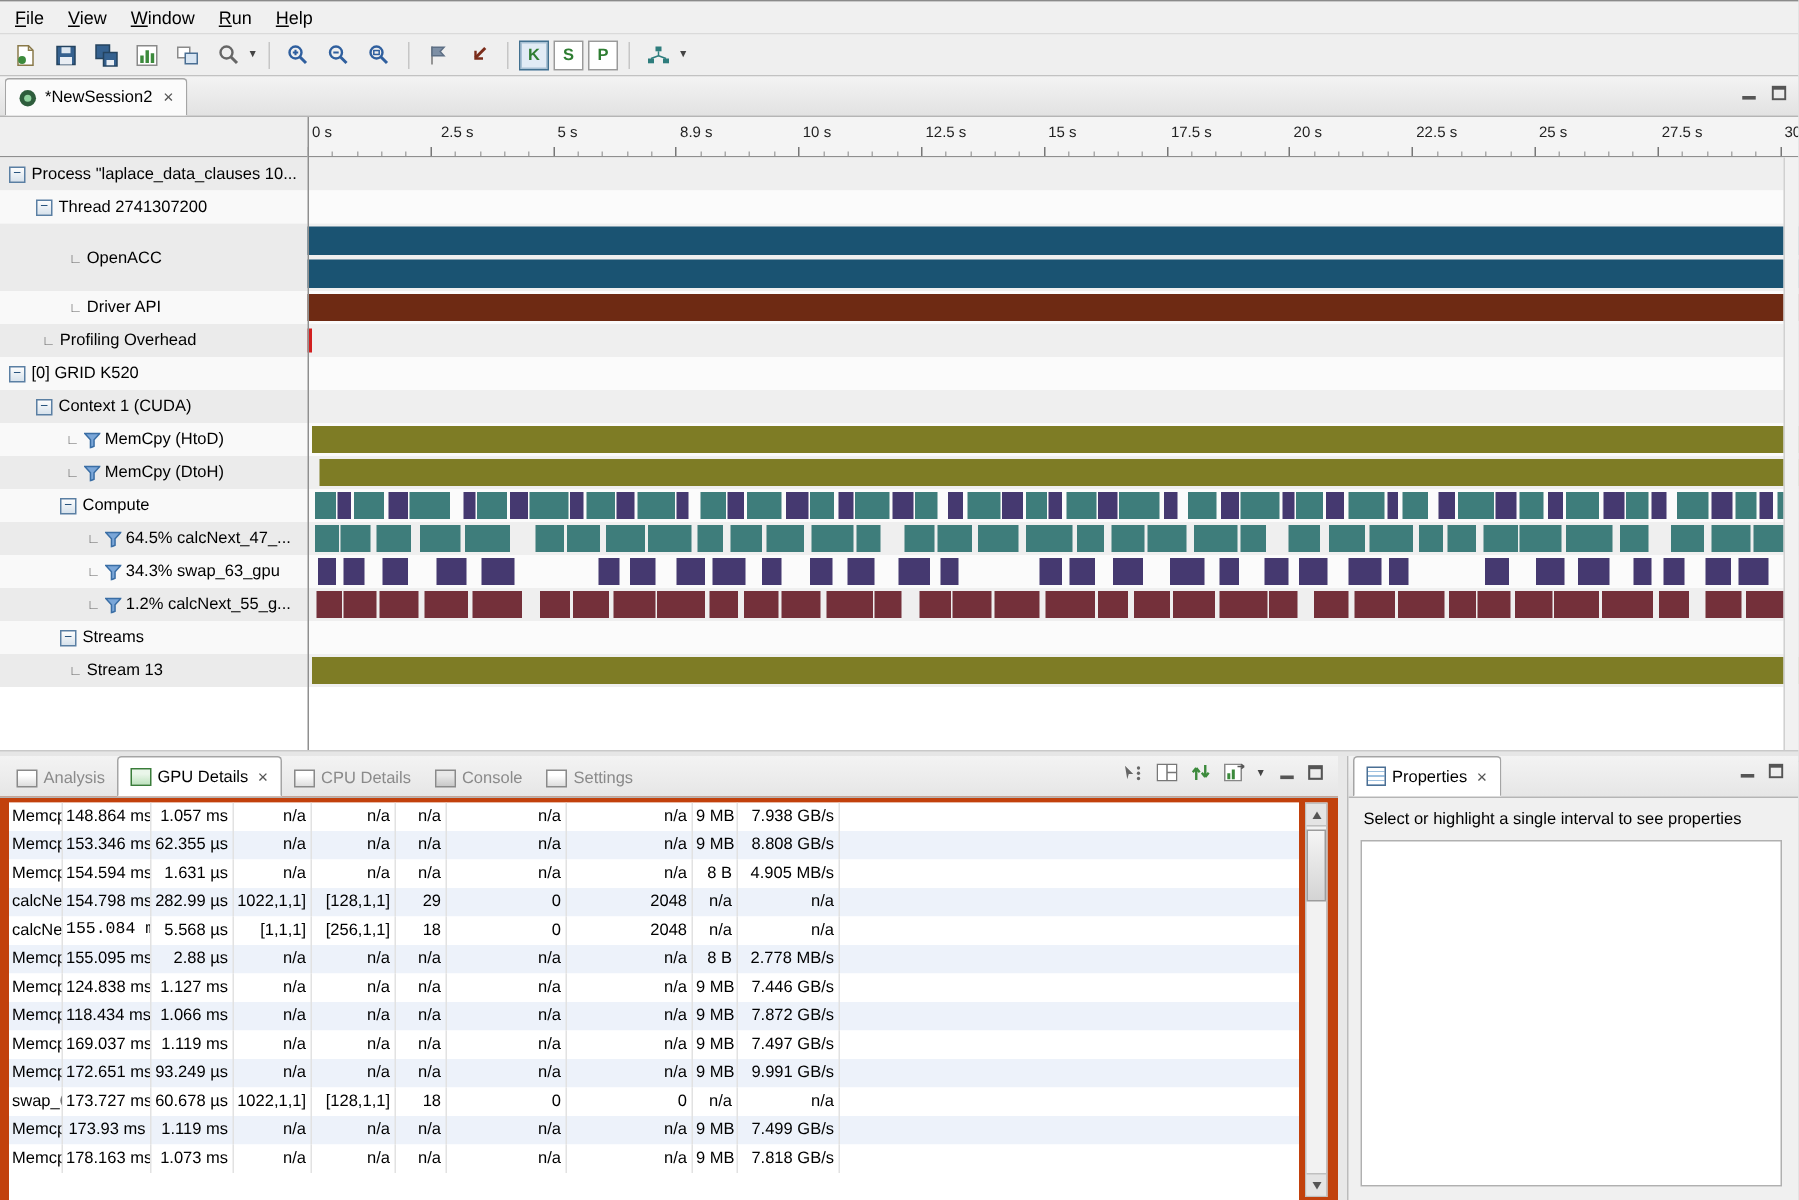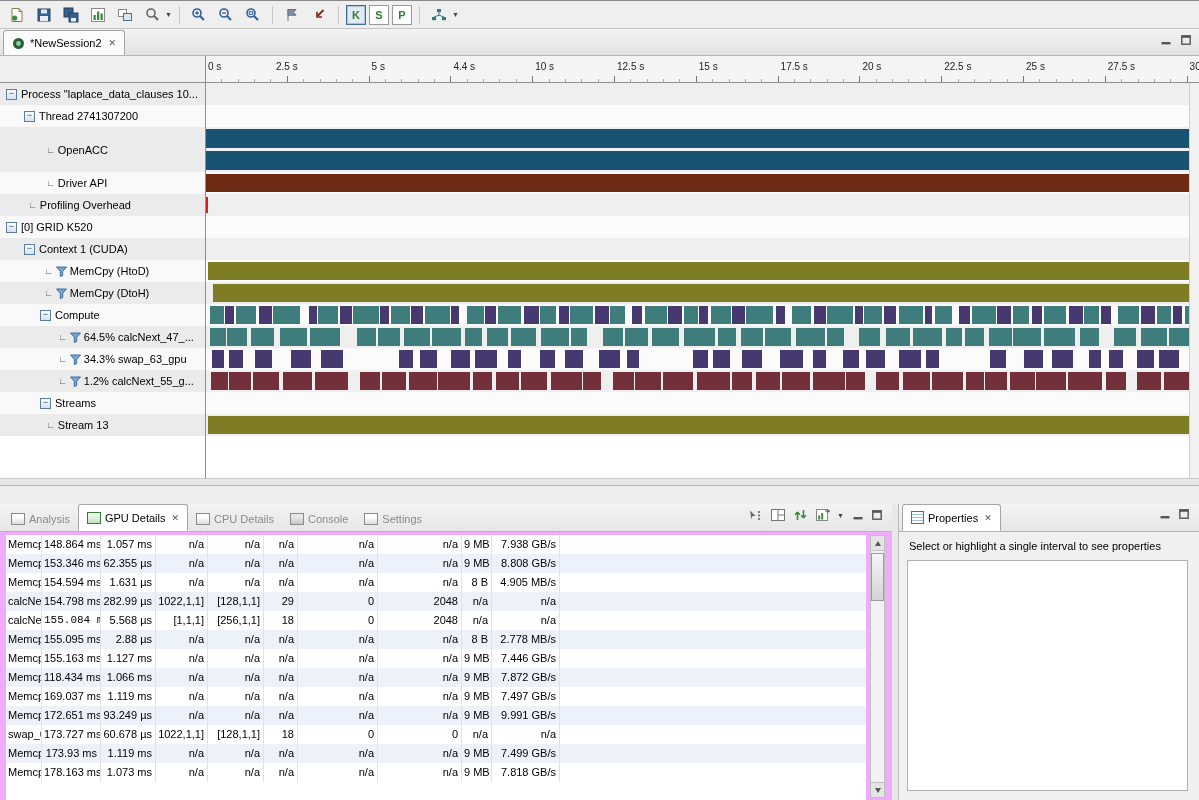--- a/index.html
+++ b/index.html
@@ -41,21 +41,21 @@
   .expander{width:9px;height:9px;flex:none;border:1px solid #5a7fa3;background:linear-gradient(#fdfdfd,#d7e2ec);
             color:#1f4c78;font-size:9px;line-height:7px;text-align:center;margin-right:4px;}
   .connector{color:#666;font-size:9px;margin-right:3px;flex:none;}
   .funnel{display:inline-flex;margin-right:3px;flex:none;}
   .tlabel{font-size:11px;overflow:hidden;}
   .bar{position:absolute;}
   
   .sash{height:6px;background:#e6e6e6;border-top:1px solid #c9c9c9;border-bottom:1px solid #b5b5b5;}
   
   .bottom{position:absolute;left:0;top:503px;width:1199px;height:297px;display:flex;}
-  .details{width:892px;flex:none;position:relative;background:#f0abfc;overflow:hidden;}
+  .details{width:892px;flex:none;position:relative;background:#c2410c;overflow:hidden;}
   .bsash{width:6px;flex:none;background:#e8e8e8;}
   .props{flex:1;position:relative;background:#f0f0f0;border-left:1px solid #bbb;overflow:hidden;}
   .btabs{height:27px;background:linear-gradient(#f3f3f3,#e6e6e6);border-bottom:1px solid #b5b5b5;display:flex;align-items:flex-end;padding-left:3px;position:relative;}
   .btab{height:25px;display:flex;align-items:center;gap:4px;padding:0 8px;color:#8a8a8a;font-size:11px;}
   .btab.active{background:#fff;border:1px solid #a5a5a5;border-bottom:1px solid #fff;border-radius:3px 3px 0 0;color:#000;}
   .tabicon{width:12px;height:10px;border:1px solid #8a8a8a;background:linear-gradient(#fff 30%,#ddd);flex:none;}
   .tabicon.green{border-color:#3a7d3a;background:linear-gradient(#eaf6ea 30%,#bfe3bf);}
   .tabicon.dark{background:linear-gradient(#e8e8e8 30%,#c8c8c8);}
   .bt-icons{position:absolute;right:10px;top:5px;display:flex;gap:9px;align-items:center;}
   
@@ -81,20 +81,27 @@
   
   .phint{padding:8px 10px 0 10px;font-size:11px;}
   .pbox{position:absolute;left:8px;right:11px;top:56px;bottom:10px;background:#fff;border:1px solid #b0b0b0;}
   .prop-icon{width:11px;height:11px;border:1px solid #4a6f94;background:repeating-linear-gradient(#fff,#fff 2px,#9ec1e0 2px,#9ec1e0 3px);flex:none;}
 </style>
 </head>
 <body>
 
 <div class="app">
 
+  <div class="menubar" id="menubar">
+      <span class="menu-item">File</span>
+      <span class="menu-item">View</span>
+      <span class="menu-item">Window</span>
+      <span class="menu-item">Run</span>
+      <span class="menu-item">Help</span>
+    </div>
 
   <div class="toolbar">
     <span class="tbtn">
       <svg width="16" height="16">
           <path d="M3 1.5h7l3 3v10H3z" fill="#fff" stroke="#8a7a4a"></path>
           <path d="M10 1.5v3h3" fill="none" stroke="#8a7a4a"></path>
           <circle cx="5.7" cy="11" r="2.6" fill="#3c8a3c"></circle>
         </svg>
     </span>
     <span class="tbtn">
@@ -201,23 +208,23 @@
           <rect x="0.8" y="0.8" width="8.4" height="8.4" fill="none" stroke="#555" stroke-width="1.4"></rect>
           <rect x="0.8" y="0.8" width="8.4" height="2" fill="#555"></rect>
         </svg>
     </div>
   </div>
 
   <div class="tlbody">
     <div class="tl-corner"></div>
     <div class="ruler" id="ruler">
         <span class="rlabel" style="left: 3px;">0 s</span>
-        <span class="rlabel" style="left: 71px;">2.5 s</span>
+        <span class="rlabel" style="left: 89px;">2.5 s</span>
         <span class="rlabel" style="left: 166.6px;">5 s</span>
-        <span class="rlabel" style="left: 248.4px;">4.4 s</span>
+        <span class="rlabel" style="left: 248.4px;">8.9 s</span>
         <span class="rlabel" style="left: 330.2px;">10 s</span>
         <span class="rlabel" style="left: 412px;">12.5 s</span>
         <span class="rlabel" style="left: 493.8px;">15 s</span>
         <span class="rlabel" style="left: 575.6px;">17.5 s</span>
         <span class="rlabel" style="left: 657.4px;">20 s</span>
         <span class="rlabel" style="left: 739.2px;">22.5 s</span>
         <span class="rlabel" style="left: 821px;">25 s</span>
         <span class="rlabel" style="left: 902.8px;">27.5 s</span>
         <span class="rlabel" style="left: 984.6px;">30</span>
         <i class="rtick major" style="left: 0px;"></i>
@@ -724,21 +731,21 @@
               <div class="td" style="width: 56px;">n/a</div>
               <div class="td" style="width: 34px;">n/a</div>
               <div class="td" style="width: 80px;">n/a</div>
               <div class="td" style="width: 84px;">n/a</div>
               <div class="td" style="width: 30px;">8 B</div>
               <div class="td" style="width: 68px;">2.778 MB/s</div>
               <div class="td fill"></div>
             </div>
             <div class="tr">
               <div class="td name" style="width: 36px;">Memcpy</div>
-              <div class="td" style="width: 59px;">155.163 ms</div>
+              <div class="td" style="width: 59px;">124.838 ms</div>
               <div class="td" style="width: 55px;">1.127 ms</div>
               <div class="td" style="width: 52px;">n/a</div>
               <div class="td" style="width: 56px;">n/a</div>
               <div class="td" style="width: 34px;">n/a</div>
               <div class="td" style="width: 80px;">n/a</div>
               <div class="td" style="width: 84px;">n/a</div>
               <div class="td" style="width: 30px;">9 MB</div>
               <div class="td" style="width: 68px;">7.446 GB/s</div>
               <div class="td fill"></div>
             </div>

